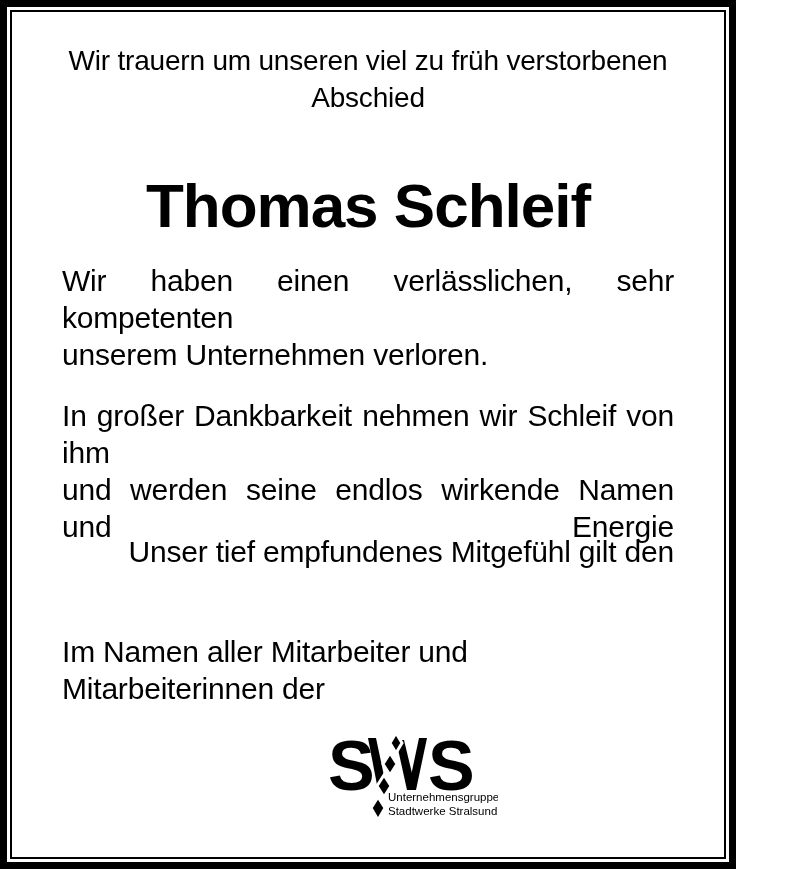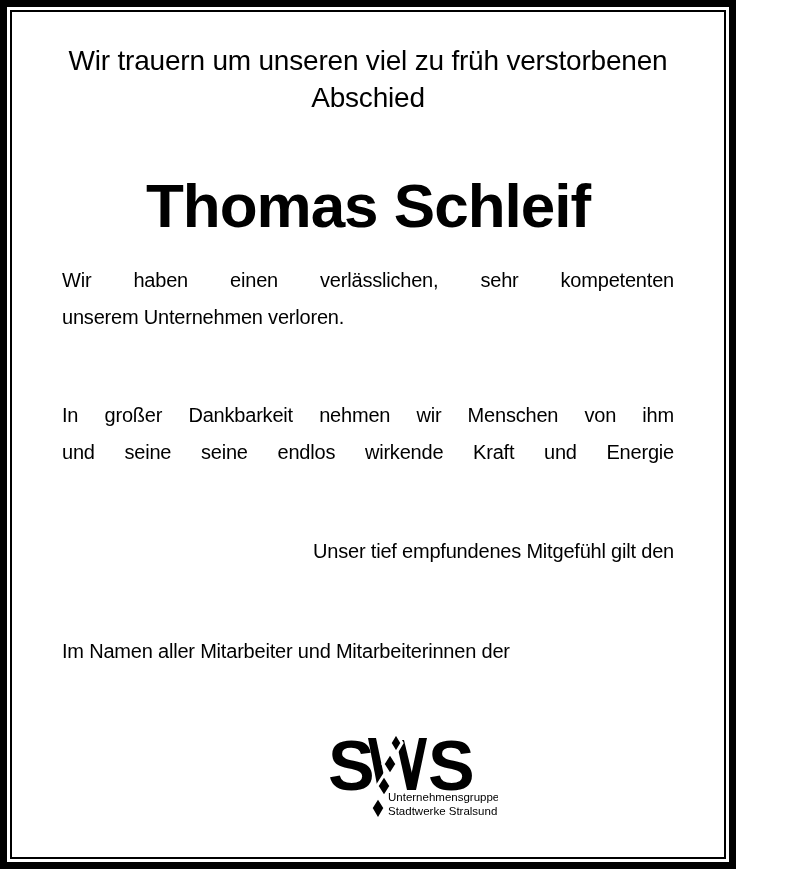--- a/index.html
+++ b/index.html
@@ -41,21 +41,21 @@
   .name {
     top: 140px;
     margin: 17px;
     font-size: 62px;
     line-height: 74px;
     font-weight: bold;
     letter-spacing: -1px;
     text-align: center;
   }
   .body-para {
-    font-size: 20px;
+    font-size: 30px;
     line-height: 37px;
     letter-spacing: -0.2px;
   }
   .para-loss { top: 250px; }
   .para-gratitude { top: 385px; }
   .para-condolence { top: 521px; text-align: right; }
   .para-signature { top: 621px; text-align: left; }
   .line { display: block; }
   .jline {
     display: block;
@@ -88,22 +88,22 @@
       </div>
 
       <h1 class="block name">Thomas Schleif</h1>
 
       <div class="block body-para para-loss">
         <span class="jline">Wir haben einen verlässlichen, sehr kompetenten</span>
         <span class="jline para-end">unserem Unternehmen verloren.</span>
       </div>
 
       <div class="block body-para para-gratitude">
-        <span class="jline">In großer Dankbarkeit nehmen wir Menschen von ihm</span>
-        <span class="jline">und seine seine endlos wirkende Kraft und Energie</span>
+        <span class="jline">In großer Dankbarkeit nehmen wir Schleif von ihm</span>
+        <span class="jline">und werden seine endlos wirkende Namen und Energie</span>
       </div>
 
       <div class="block body-para para-condolence">
         <span class="line">Unser tief empfundenes Mitgefühl gilt den</span>
       </div>
 
       <div class="block body-para para-signature">
         <span class="line">Im Namen aller Mitarbeiter und Mitarbeiterinnen der</span>
       </div>
 

